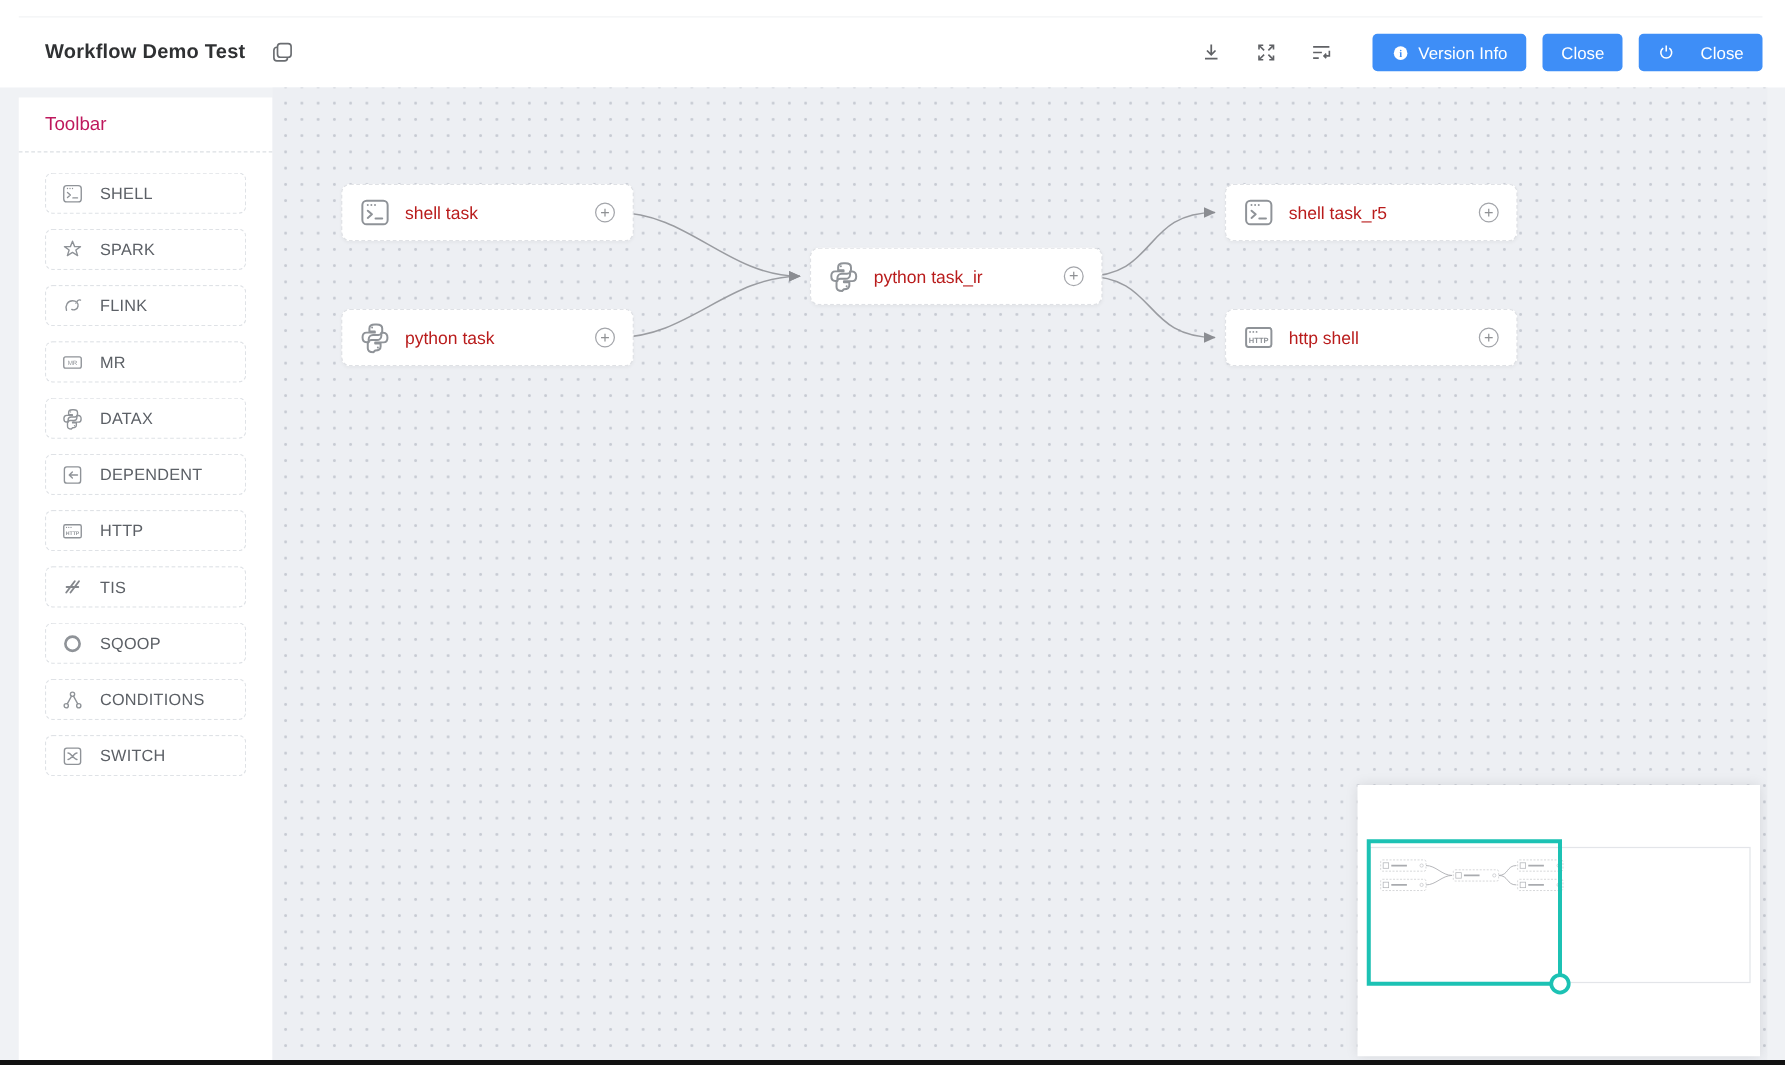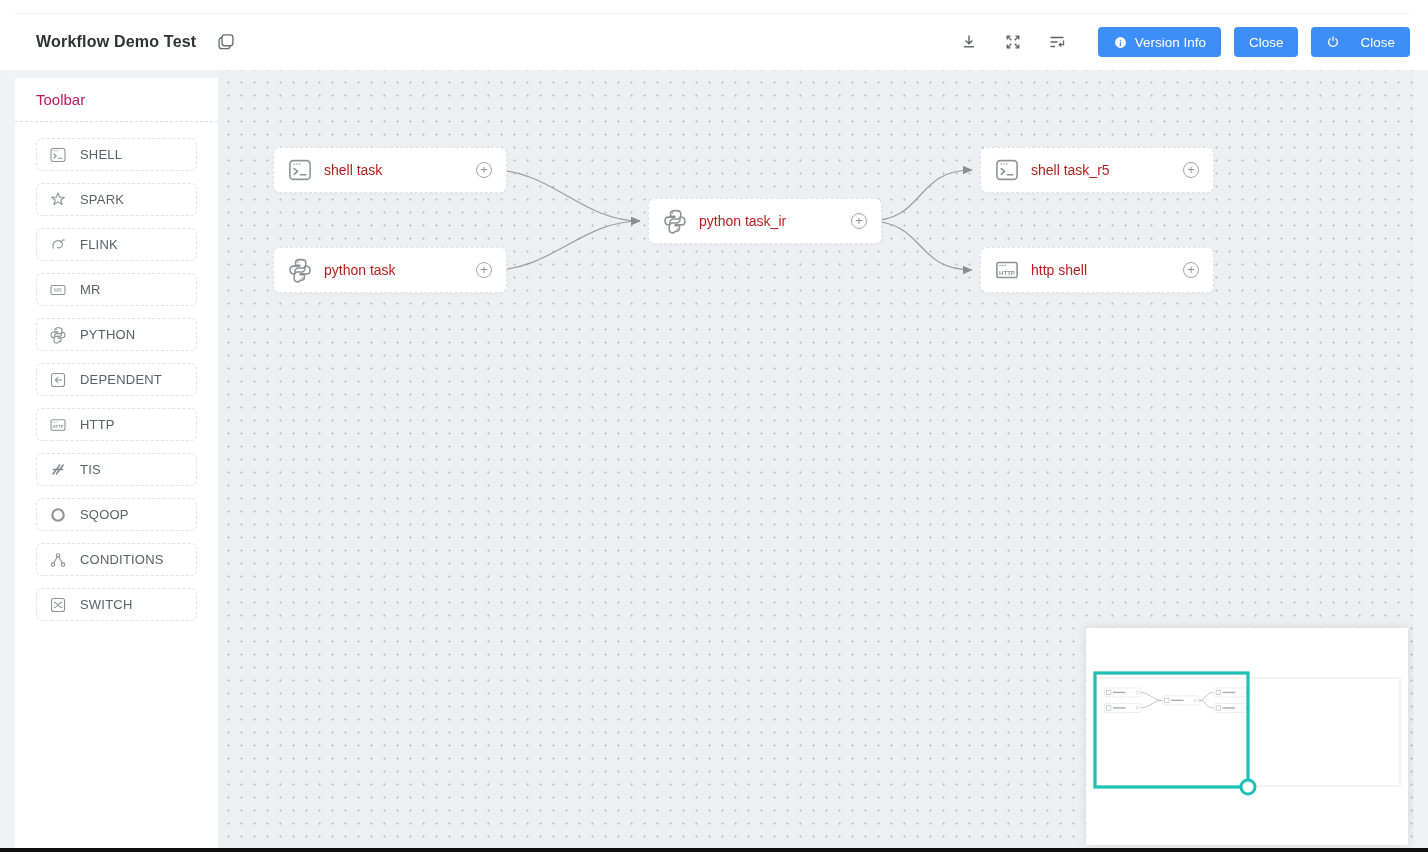--- a/index.html
+++ b/index.html
@@ -165,21 +165,21 @@
           </div>
           <div class="toolbar-item">
             <span class="ticon">
               <svg width="18" height="18" viewBox="0 0 18 18">
                 <path d="M8.9 1.8 c-2 0 -3 .8 -3 2.2 v1.7 h3 v.6 H4.3 c-1.4 0 -2.2 1 -2.2 2.6 c0 1.6 .8 2.7 2.2 2.7 h1.2 v-1.6 c0 -1.3 1.1 -2.4 2.4 -2.4 h2.9 c1.2 0 2.2 -1 2.2 -2.2 V4 c0 -1.4 -1.3 -2.2 -3.1 -2.2 z" fill="none" stroke="#8f9398" stroke-width="1.1" stroke-linecap="round" stroke-linejoin="round"></path>
    <path d="M9.1 16.2 c2 0 3 -.8 3 -2.2 v-1.7 h-3 v-.6 h4.6 c1.4 0 2.2 -1 2.2 -2.6 c0 -1.6 -.8 -2.7 -2.2 -2.7 h-1.2 v1.6 c0 1.3 -1.1 2.4 -2.4 2.4 H7.2 c-1.2 0 -2.2 1 -2.2 2.2 v2.4 c0 1.4 1.3 2.2 3.1 2.2 z" fill="none" stroke="#8f9398" stroke-width="1.1" stroke-linecap="round" stroke-linejoin="round"></path>
    <circle cx="7.4" cy="3.5" r=".55" fill="#8f9398"></circle>
                 <circle cx="10.6" cy="14.5" r=".55" fill="#8f9398"></circle>
               </svg>
             </span>
-    <span class="tlabel">PYTHON</span>
+    <span class="tlabel">DATAX</span>
           </div>
           <div class="toolbar-item">
             <span class="ticon">
               <svg width="18" height="18" viewBox="0 0 18 18">
                 <rect x="2.5" y="2.5" width="13" height="13" rx="2" fill="none" stroke="#8f9398" stroke-width="1.1" stroke-linecap="round" stroke-linejoin="round"></rect>
    <path d="M13 9 H6.6 M8.9 6.6 L6.4 9 L8.9 11.4" fill="none" stroke="#8f9398" stroke-width="1.1" stroke-linecap="round" stroke-linejoin="round"></path>
               </svg>
             </span>
     <span class="tlabel">DEPENDENT</span>
           </div>

